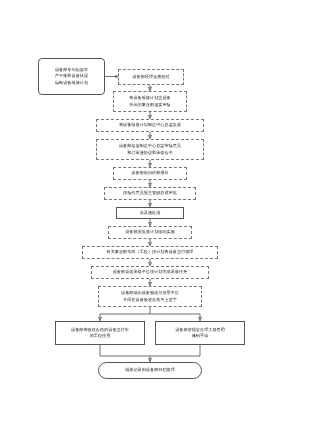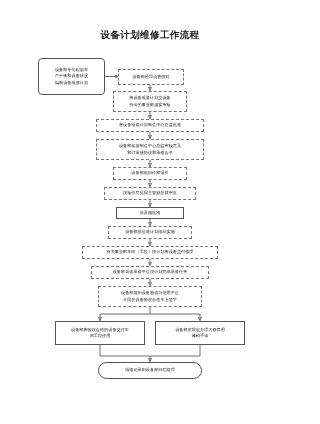--- a/index.html
+++ b/index.html
@@ -46,21 +46,20 @@
   .r-stadium{border-radius:999px;}
 
   svg.links{position:absolute;left:0;top:0;width:300px;height:424px;overflow:visible;}
   svg.links line,svg.links path{stroke:#4a4a4a;stroke-width:0.8;fill:none;}
 </style>
 </head>
 <body>
 
 <div id="canvas">
 
-  <div class="title">设备计划维修工作流程</div>
 
   <svg class="links" viewBox="0 0 300 424">
     <defs>
       <marker id="ah" markerWidth="5" markerHeight="5" refX="4.2" refY="2" orient="auto">
         <path d="M0,0 L4.4,2 L0,4 z" fill="#4a4a4a" stroke="none"></path>
       </marker>
       <marker id="ahd" markerWidth="5" markerHeight="5" refX="4.2" refY="2" orient="auto">
         <path d="M0,0 L4.4,2 L0,4 z" fill="#4a4a4a" stroke="none"></path>
       </marker>
     </defs>

